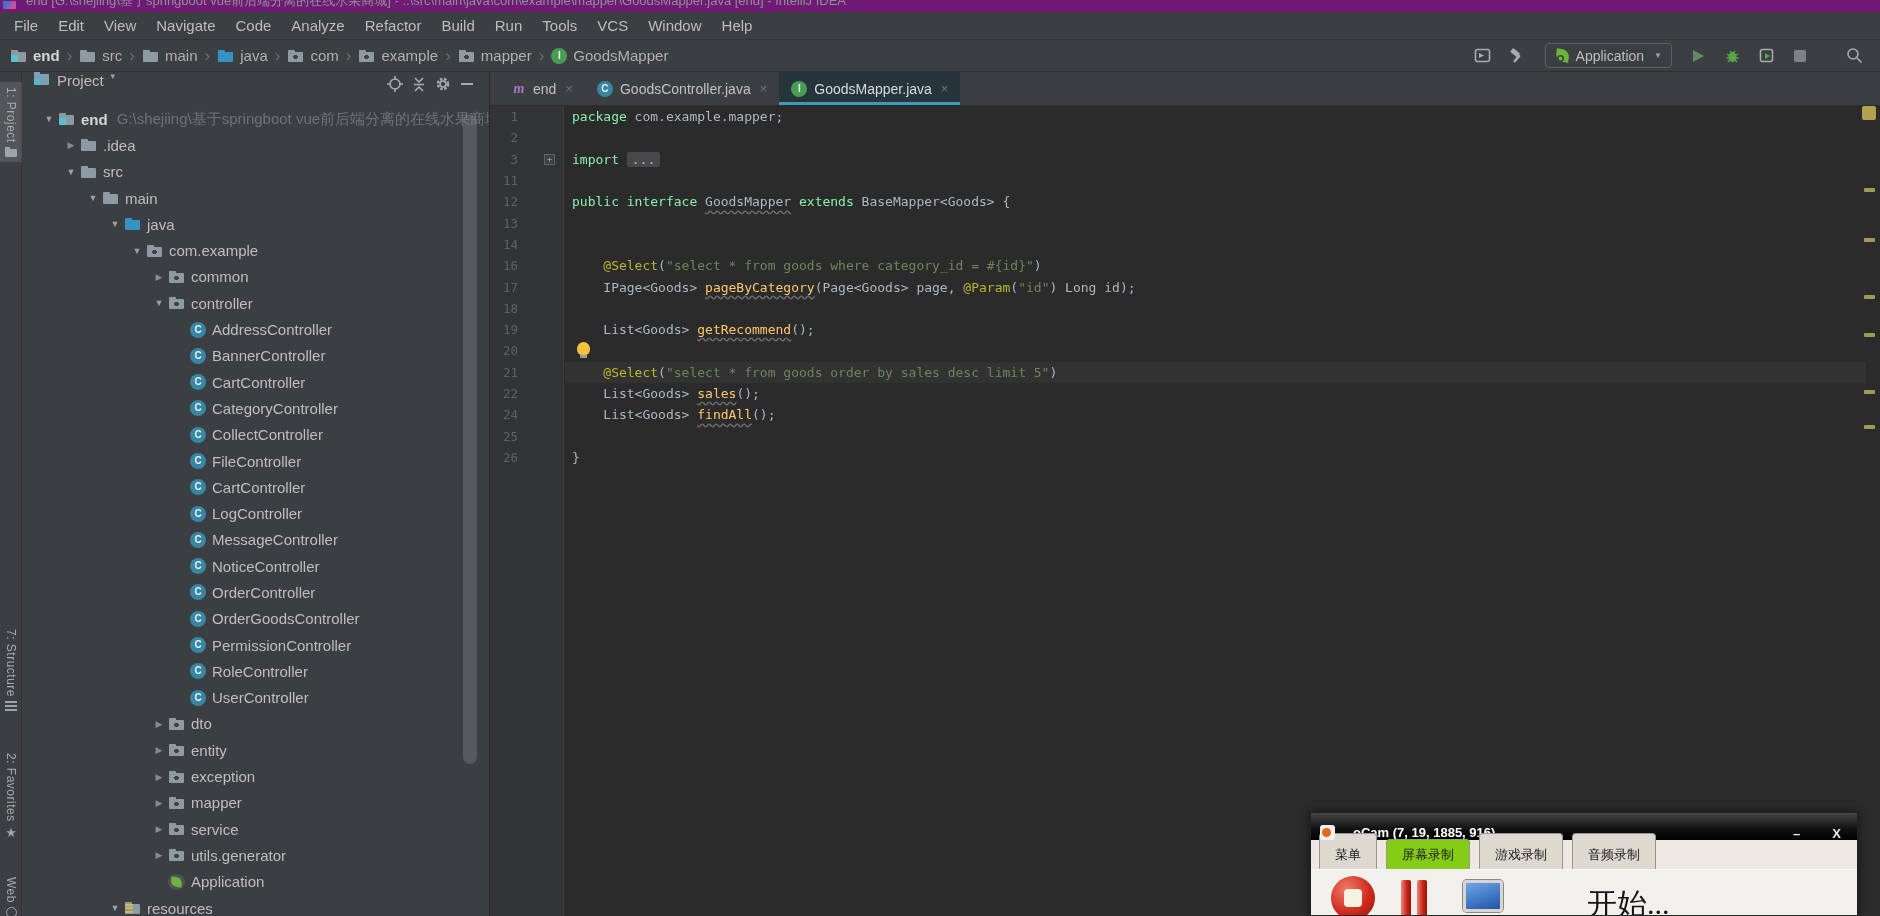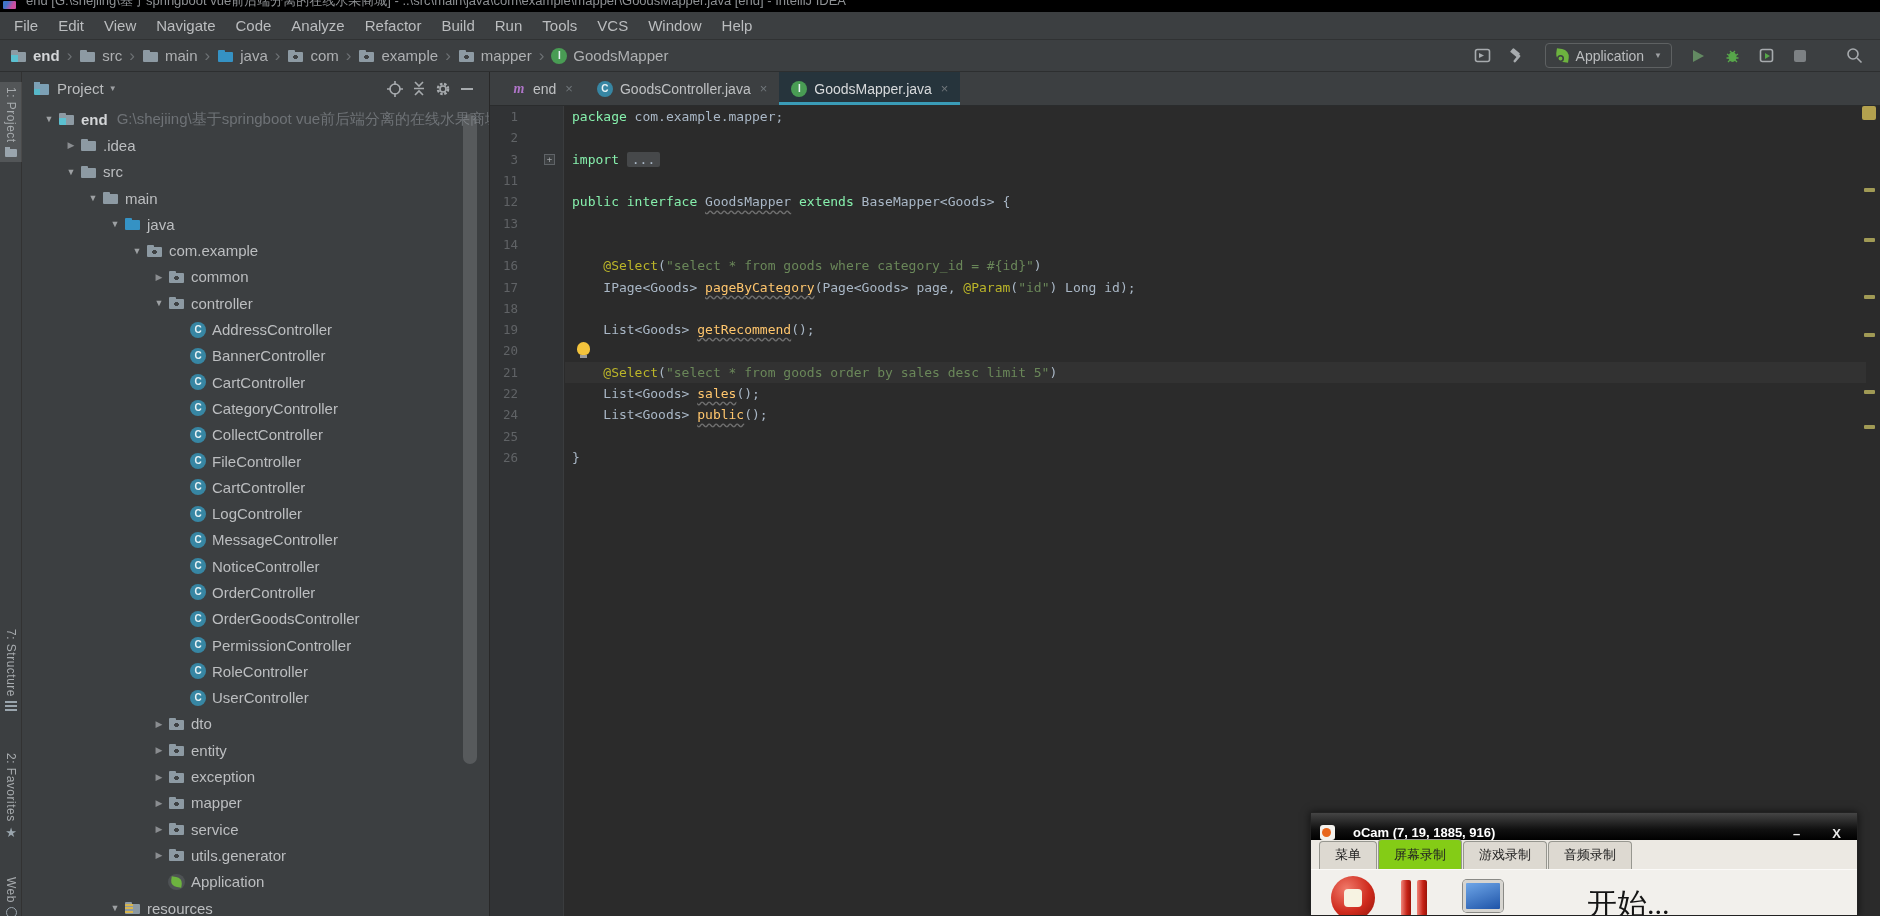--- a/index.html
+++ b/index.html
@@ -1,20 +1,20 @@
 <!DOCTYPE html>
 <html><head>
 <meta charset="utf-8">
 <style>
 *{margin:0;padding:0;box-sizing:border-box}
 html,body{width:1880px;height:916px;overflow:hidden;background:#2b2b2b;font-family:"Liberation Sans",sans-serif}
 #app{position:relative;width:1880px;height:916px;overflow:hidden;font-family:"Liberation Sans",sans-serif}
 
 
-.titlebar{position:absolute;left:0;top:0;width:100%;height:12px;background:#000000;overflow:hidden;z-index:5}
+.titlebar{position:absolute;left:0;top:0;width:100%;height:12px;background:#701a75;overflow:hidden;z-index:5}
 .titlebar .ttext{position:absolute;left:26px;top:-8px;font-size:13px;color:#8e9194;white-space:nowrap}
 .titlebar .tlogo{position:absolute;left:3px;top:1px;width:13px;height:8px;border-radius:1px;background:linear-gradient(120deg,#3f74c9 30%,#c94fa0 70%)}
 
 
 .menubar{position:absolute;left:0;top:12px;width:100%;height:28px;background:#3c3f41;display:flex;align-items:center;padding-left:4px;border-bottom:1px solid #303233;z-index:4}
 .menu-item{color:#bbbdbf;font-size:15px;padding:0 10px;line-height:27px;cursor:default}
 
 
 .navbar{position:absolute;left:0;top:40px;width:100%;height:32px;background:#3c3f41;display:flex;align-items:center;padding-left:10px;border-bottom:1px solid #2d2f30;z-index:4}
 #crumbs{display:flex;align-items:center;gap:7px}
@@ -37,21 +37,21 @@
 .stripe-text{writing-mode:vertical-lr;font-size:12px;color:#a7abae;letter-spacing:.5px;white-space:nowrap}
 .s-folder{width:12px;height:10px;position:relative}
 .s-folder::before{content:"";position:absolute;left:0;top:0;width:5px;height:3px;background:#9aa5ad}
 .s-folder::after{content:"";position:absolute;left:0;top:2px;width:12px;height:8px;background:#9aa5ad;border-radius:1px}
 .s-struct{width:12px;height:10px;background:repeating-linear-gradient(#9aa5ad 0 2px,transparent 2px 4px)}
 .s-star{color:#9aa5ad;font-size:13px;line-height:13px}
 .s-web{width:11px;height:11px;border:1.4px solid #9aa5ad;border-radius:50%}
 
 
 .project-panel{position:absolute;left:22px;top:72px;width:468px;bottom:0;background:#3c3f41;border-right:1px solid #282828;overflow:hidden;z-index:3}
-.panel-header{height:34px;display:flex;align-items:center;padding:0 10px 0 12px;border-bottom:1px solid #3c3f41}
+.panel-header{height:34px;display:flex;padding:0 10px 0 12px;border-bottom:1px solid #3c3f41}
 .ph-icon{width:15px;height:13px;position:relative}
 .ph-icon::before{content:"";position:absolute;left:0;top:0;width:6px;height:3px;background:#7ca0b5}
 .ph-icon::after{content:"";position:absolute;left:0;top:2px;width:15px;height:11px;background:#7ca0b5;border-radius:1px;background-image:linear-gradient(#57b8c9,#57b8c9);background-size:6px 6px;background-repeat:no-repeat;background-position:left bottom}
 .panel-header .title{font-size:15px;color:#bbbdbf;margin:0 5px 0 8px}
 .panel-header .caret{font-size:8px;color:#9da0a3}
 .panel-header .spacer{flex:1}
 .ph-btn{width:24px;height:24px;display:flex;align-items:center;justify-content:center}
 .tree{position:absolute;left:0;top:34px;right:0;bottom:0;overflow:hidden}
 .tree-row{display:flex;align-items:center;height:26.3px;white-space:nowrap;cursor:default}
 .tree-row .arrow{width:18px;flex:none;font-size:9px;text-align:center}
@@ -112,21 +112,21 @@
 .fl{fill:#a7abae}
 
 
 .ocam{position:absolute;left:1310px;top:812px;width:548px;height:104px;border:1px solid #222;overflow:hidden;z-index:50;box-shadow:0 0 8px rgba(0,0,0,.6)}
 .ocam-title{height:27px;background:linear-gradient(#454545,#111 60%,#000);display:flex;align-items:flex-start;padding:12px 9px;gap:18px}
 .ocam-logo{width:15px;height:15px;background:#f4f2ee;border-radius:3px;position:relative}
 .ocam-logo::before{content:"";position:absolute;left:2px;top:3px;width:9px;height:9px;border-radius:50%;background:#e8661c}
 .ocam-title .otext{flex:1;color:#fff;font-weight:bold;font-size:13px}
 .ocam-winbtn{color:#e8e8e8;font-size:13px;font-weight:bold;padding:0 7px;line-height:18px}
 .ocam-tabs{height:30px;background:#ece9e3;display:flex;align-items:flex-end;padding-left:8px;border-bottom:1px solid #fbfaf8}
-.ocam-tab{padding:4px 15px 5px;border:1px solid #979790;border-bottom:none;background:#ddd9d1;border-radius:4px 4px 0 0;font-size:13px;color:#222;margin-right:1px;cursor:default}
+.ocam-tab{padding:12px 15px 5px;border:1px solid #979790;border-bottom:none;background:#ddd9d1;border-radius:4px 4px 0 0;font-size:13px;color:#222;margin-right:9px;cursor:default}
 .ocam-tab.active{background:#84cc16;padding-top:6px}
 .ocam-body{background:#f2f0ec;height:47px;display:flex;align-items:flex-start;padding:6px 0 0 20px}
 .rec-btn{width:44px;height:44px;border-radius:50%;background:radial-gradient(circle at 35% 30%,#f07a6a,#cf2b1d 55%,#8e1208);position:relative;flex:none}
 .rec-btn::before{content:"";position:absolute;left:13px;top:13px;width:18px;height:18px;background:#f7f3e2;border-radius:4px}
 .pause-btn{display:flex;gap:6px;margin-left:26px;margin-top:4px;flex:none}
 .pause-btn i{display:block;width:10px;height:36px;background:linear-gradient(90deg,#f0857a,#c62317 60%,#9c1409);border-radius:2px}
 .mon-btn{width:40px;height:32px;margin-left:36px;margin-top:4px;border:3px solid #d7d5d0;border-radius:4px;background:linear-gradient(160deg,#6ea6e8,#1f54a8);box-shadow:0 0 0 1px #8a8a86;flex:none}
 .ocam-start{font-size:30px;color:#141414;margin-left:84px;margin-top:8px;font-family:"Liberation Serif",serif}
 </style>
 </head>
@@ -601,21 +601,21 @@
     <span class="ln">22</span>
     
     
     <span class="code"><span class="tk-t">    List&lt;Goods&gt; </span><span class="tk-m">sales</span><span class="tk-t">();</span></span>
   </div>
           <div class="code-line">
     
     <span class="ln">24</span>
     
     
-    <span class="code"><span class="tk-t">    List&lt;Goods&gt; </span><span class="tk-m">public</span><span class="tk-t">();</span></span>
+    <span class="code"><span class="tk-t">    List&lt;Goods&gt; </span><span class="tk-m">findAll</span><span class="tk-t">();</span></span>
   </div>
           <div class="code-line">
     
     <span class="ln">25</span>
     
     
     <span class="code"></span>
   </div>
           <div class="code-line">
     

